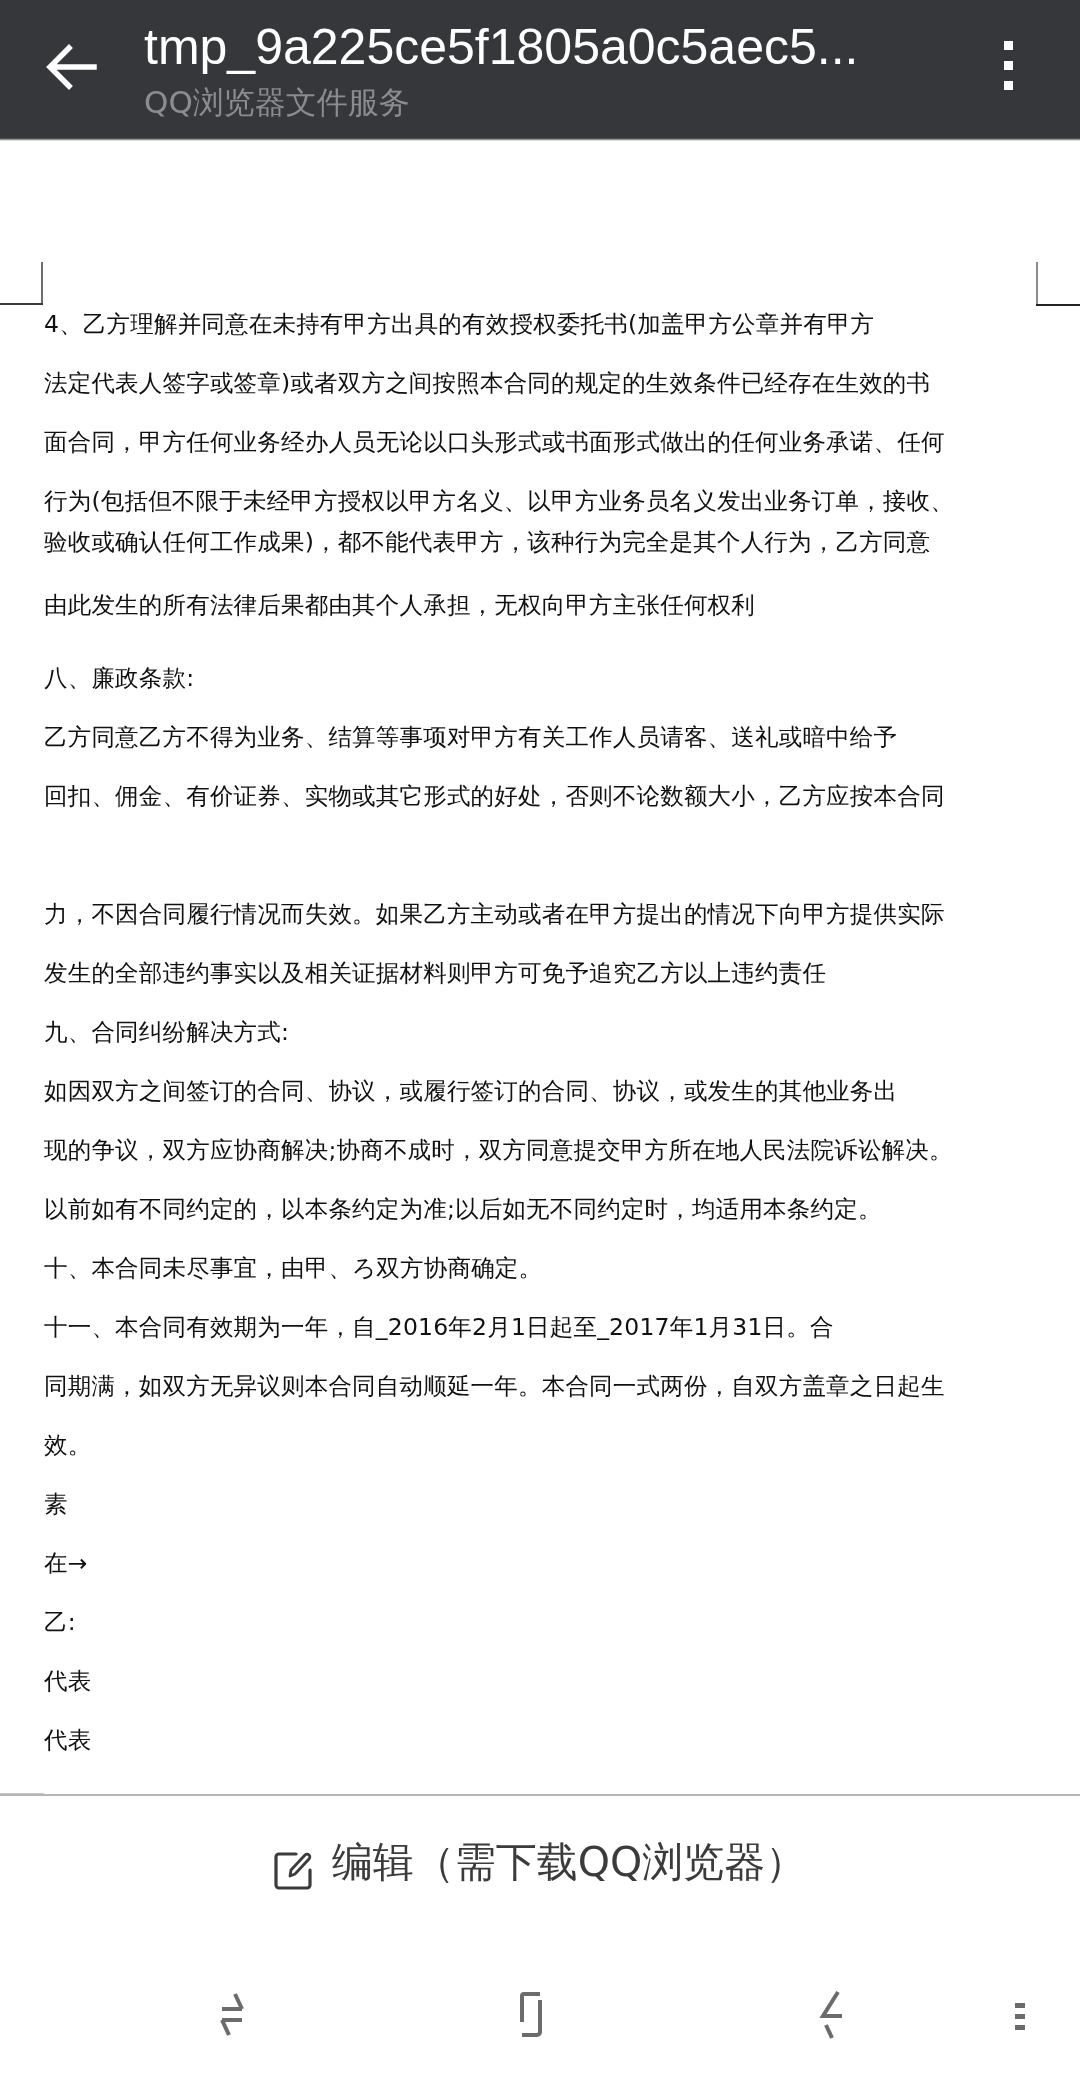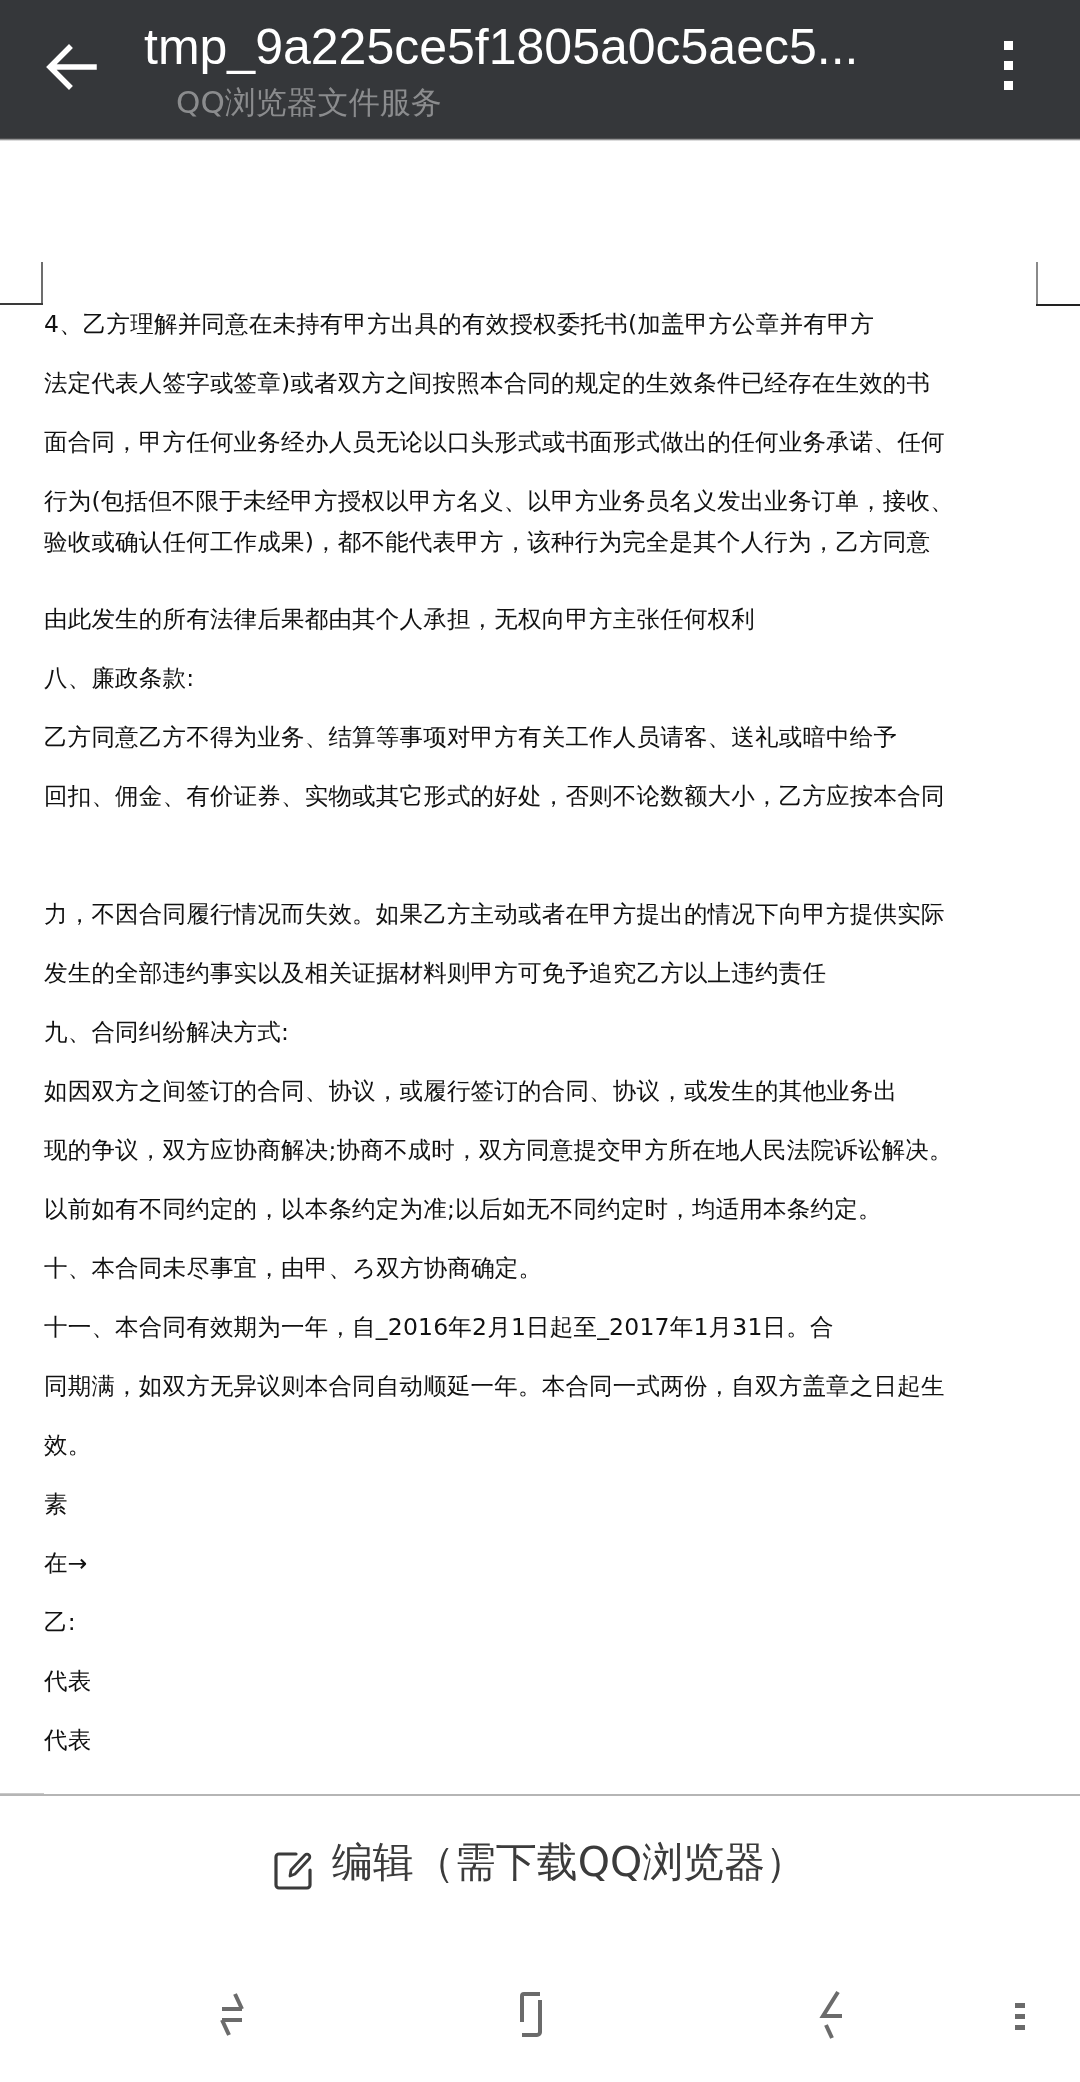--- a/index.html
+++ b/index.html
@@ -17,21 +17,21 @@
     background:linear-gradient(#2a2b2d, rgba(255,255,255,0));
   }
   .back-btn { position:absolute; left:36px; top:36px; width:70px; height:62px; cursor:pointer; }
   .title {
     position:absolute; left:144px; top:14px; width:780px;
     color:#ffffff; font-size:50px; line-height:66px; white-space:nowrap;
     font-family:"Liberation Sans", sans-serif;
   }
   .subtitle {
     position:absolute; left:144px; top:80px;
-    color:#8b8c8e; font-size:31px; line-height:44px; white-space:nowrap;margin-left:32px;
+    color:#8b8c8e; font-size:31px; line-height:44px; white-space:nowrap;
   }
   .overflow-btn { position:absolute; left:986px; top:30px; width:44px; height:72px; cursor:pointer; }
   .overflow-btn .dot { position:absolute; left:18px; width:9px; height:9px; background:#ffffff; }
 
   .doc { position:absolute; left:0; top:141px; width:1080px; height:1487px; background:#ffffff; }
   .corner { position:absolute; }
   .corner-l-v { left:41px; top:121px; width:2px; height:42px; background:#6d6d6d; }
   .corner-l-h { left:0; top:162px; width:43px; height:2px; background:#3a3a3a; }
   .corner-r-v { left:1036px; top:121px; width:2px; height:42px; background:#8a8a8a; }
   .corner-r-h { left:1036px; top:163px; width:44px; height:2px; background:#222; }
@@ -81,21 +81,21 @@
   <div class="corner corner-l-v"></div>
   <div class="corner corner-l-h"></div>
   <div class="corner corner-r-v"></div>
   <div class="corner corner-r-h"></div>
 
   <div class="line" style="top:167px">4、乙方理解并同意在未持有甲方出具的有效授权委托书(加盖甲方公章并有甲方</div>
   <div class="line" style="top:226px">法定代表人签字或签章)或者双方之间按照本合同的规定的生效条件已经存在生效的书</div>
   <div class="line" style="top:285px">面合同，甲方任何业务经办人员无论以口头形式或书面形式做出的任何业务承诺、任何</div>
   <div class="line" style="top:344px">行为(包括但不限于未经甲方授权以甲方名义、以甲方业务员名义发出业务订单，接收、</div>
   <div class="line" style="top:385px">验收或确认任何工作成果)，都不能代表甲方，该种行为完全是其个人行为，乙方同意</div>
-  <div class="line" style="top:462px">由此发生的所有法律后果都由其个人承担，无权向甲方主张任何权利</div>
+  <div class="line" style="top:448px">由此发生的所有法律后果都由其个人承担，无权向甲方主张任何权利</div>
   <div class="line" style="top:521px">八、廉政条款:</div>
   <div class="line" style="top:639px">回扣、佣金、有价证券、实物或其它形式的好处，否则不论数额大小，乙方应按本合同</div>
   <div class="line" style="top:580px">乙方同意乙方不得为业务、结算等事项对甲方有关工作人员请客、送礼或暗中给予</div>
   <div class="line" style="top:757px">力，不因合同履行情况而失效。如果乙方主动或者在甲方提出的情况下向甲方提供实际</div>
   <div class="line" style="top:816px">发生的全部违约事实以及相关证据材料则甲方可免予追究乙方以上违约责任</div>
   <div class="line" style="top:875px">九、合同纠纷解决方式:</div>
   <div class="line" style="top:934px">如因双方之间签订的合同、协议，或履行签订的合同、协议，或发生的其他业务出</div>
   <div class="line" style="top:993px">现的争议，双方应协商解决;协商不成时，双方同意提交甲方所在地人民法院诉讼解决。</div>
   <div class="line" style="top:1052px">以前如有不同约定的，以本条约定为准;以后如无不同约定时，均适用本条约定。</div>
   <div class="line" style="top:1111px">十、本合同未尽事宜，由甲、ろ双方协商确定。</div>

